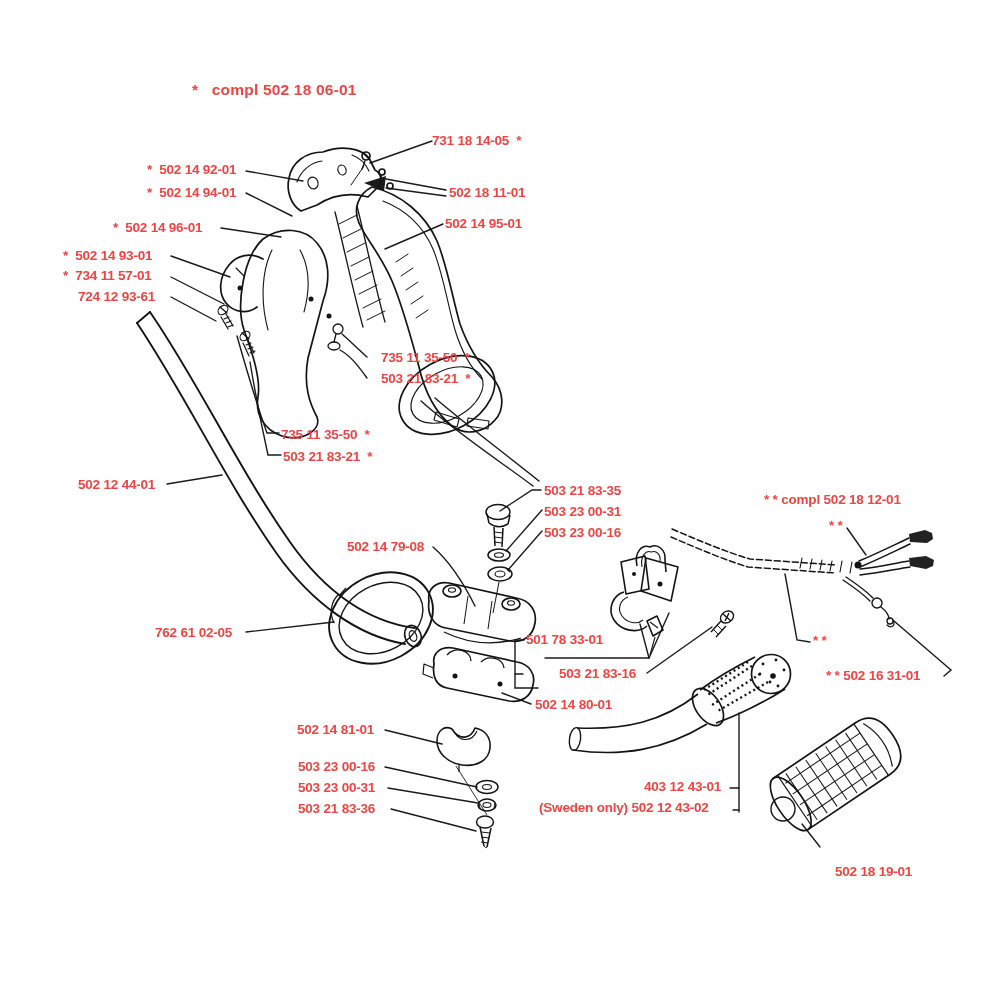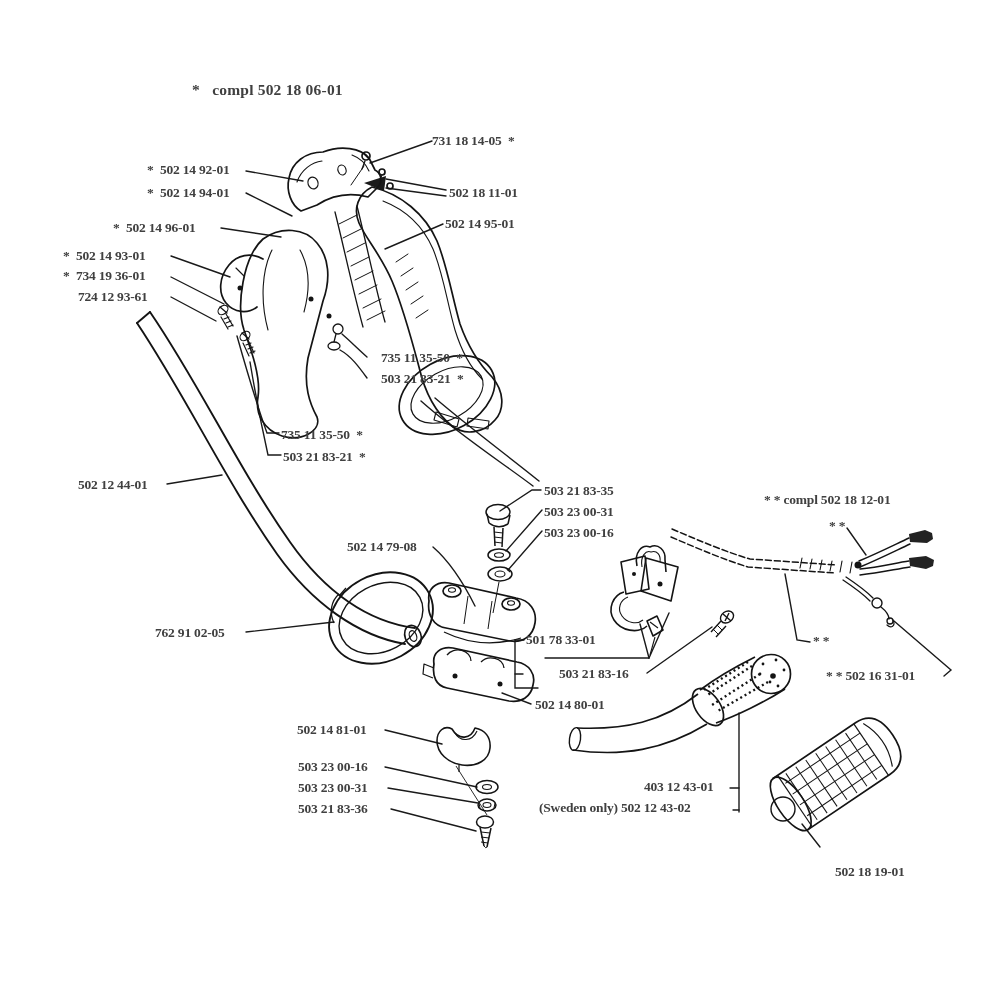--- a/index.html
+++ b/index.html
@@ -3,21 +3,21 @@
 <meta charset="utf-8">
 <style>
   html,body{margin:0;padding:0;background:#fff;}
   .stage{
     position:relative;width:1000px;height:1000px;background:#ffffff;
     font-family:"Liberation Sans","DejaVu Sans",sans-serif;overflow:hidden;
   }
   .art{position:absolute;left:0;top:0;}
   .lbl{
     position:absolute;font-weight:700;font-size:13.5px;line-height:15px;
-    color:#404040;white-space:pre;letter-spacing:-0.2px;font-family:Liberation Serif, serif;
+    color:#ef4444;white-space:pre;letter-spacing:-0.2px;
   }
   .lbl.title{font-size:15.5px;letter-spacing:0.2px;}
 </style>
 </head>
 <body>
 
 <div class="stage">
 
   <svg class="art" width="1000" height="1000" viewBox="0 0 1000 1000">
 
@@ -327,34 +327,34 @@
   </svg>
 
   <div class="lbl title" style="left:192px;top:82px">*   compl 502 18 06-01</div>
   <div class="lbl" style="left:432px;top:133px">731 18 14-05  *</div>
   <div class="lbl" style="left:147px;top:162px">*  502 14 92-01</div>
   <div class="lbl" style="left:147px;top:185px">*  502 14 94-01</div>
   <div class="lbl" style="left:449px;top:185px">502 18 11-01</div>
   <div class="lbl" style="left:113px;top:220px">*  502 14 96-01</div>
   <div class="lbl" style="left:445px;top:216px">502 14 95-01</div>
   <div class="lbl" style="left:63px;top:248px">*  502 14 93-01</div>
-  <div class="lbl" style="left:63px;top:268px">*  734 19 36-01</div>
+  <div class="lbl" style="left:63px;top:268px">*  734 11 57-01</div>
   <div class="lbl" style="left:78px;top:289px">724 12 93-61</div>
   <div class="lbl" style="left:381px;top:350px">735 11 35-50  *</div>
   <div class="lbl" style="left:381px;top:371px">503 21 83-21  *</div>
   <div class="lbl" style="left:281px;top:427px">735 11 35-50  *</div>
   <div class="lbl" style="left:283px;top:449px">503 21 83-21  *</div>
   <div class="lbl" style="left:78px;top:477px">502 12 44-01</div>
   <div class="lbl" style="left:544px;top:483px">503 21 83-35</div>
   <div class="lbl" style="left:764px;top:492px">* * compl 502 18 12-01</div>
   <div class="lbl" style="left:544px;top:504px">503 23 00-31</div>
   <div class="lbl" style="left:829px;top:518px">* *</div>
   <div class="lbl" style="left:544px;top:525px">503 23 00-16</div>
   <div class="lbl" style="left:347px;top:539px">502 14 79-08</div>
-  <div class="lbl" style="left:155px;top:625px">762 91 02-05</div>
+  <div class="lbl" style="left:155px;top:625px">762 61 02-05</div>
   <div class="lbl" style="left:526px;top:632px">501 78 33-01</div>
   <div class="lbl" style="left:813px;top:633px">* *</div>
   <div class="lbl" style="left:559px;top:666px">503 21 83-16</div>
   <div class="lbl" style="left:826px;top:668px">* * 502 16 31-01</div>
   <div class="lbl" style="left:535px;top:697px">502 14 80-01</div>
   <div class="lbl" style="left:297px;top:722px">502 14 81-01</div>
   <div class="lbl" style="left:298px;top:759px">503 23 00-16</div>
   <div class="lbl" style="left:298px;top:780px">503 23 00-31</div>
   <div class="lbl" style="left:298px;top:801px">503 21 83-36</div>
   <div class="lbl" style="left:644px;top:779px">403 12 43-01</div>

